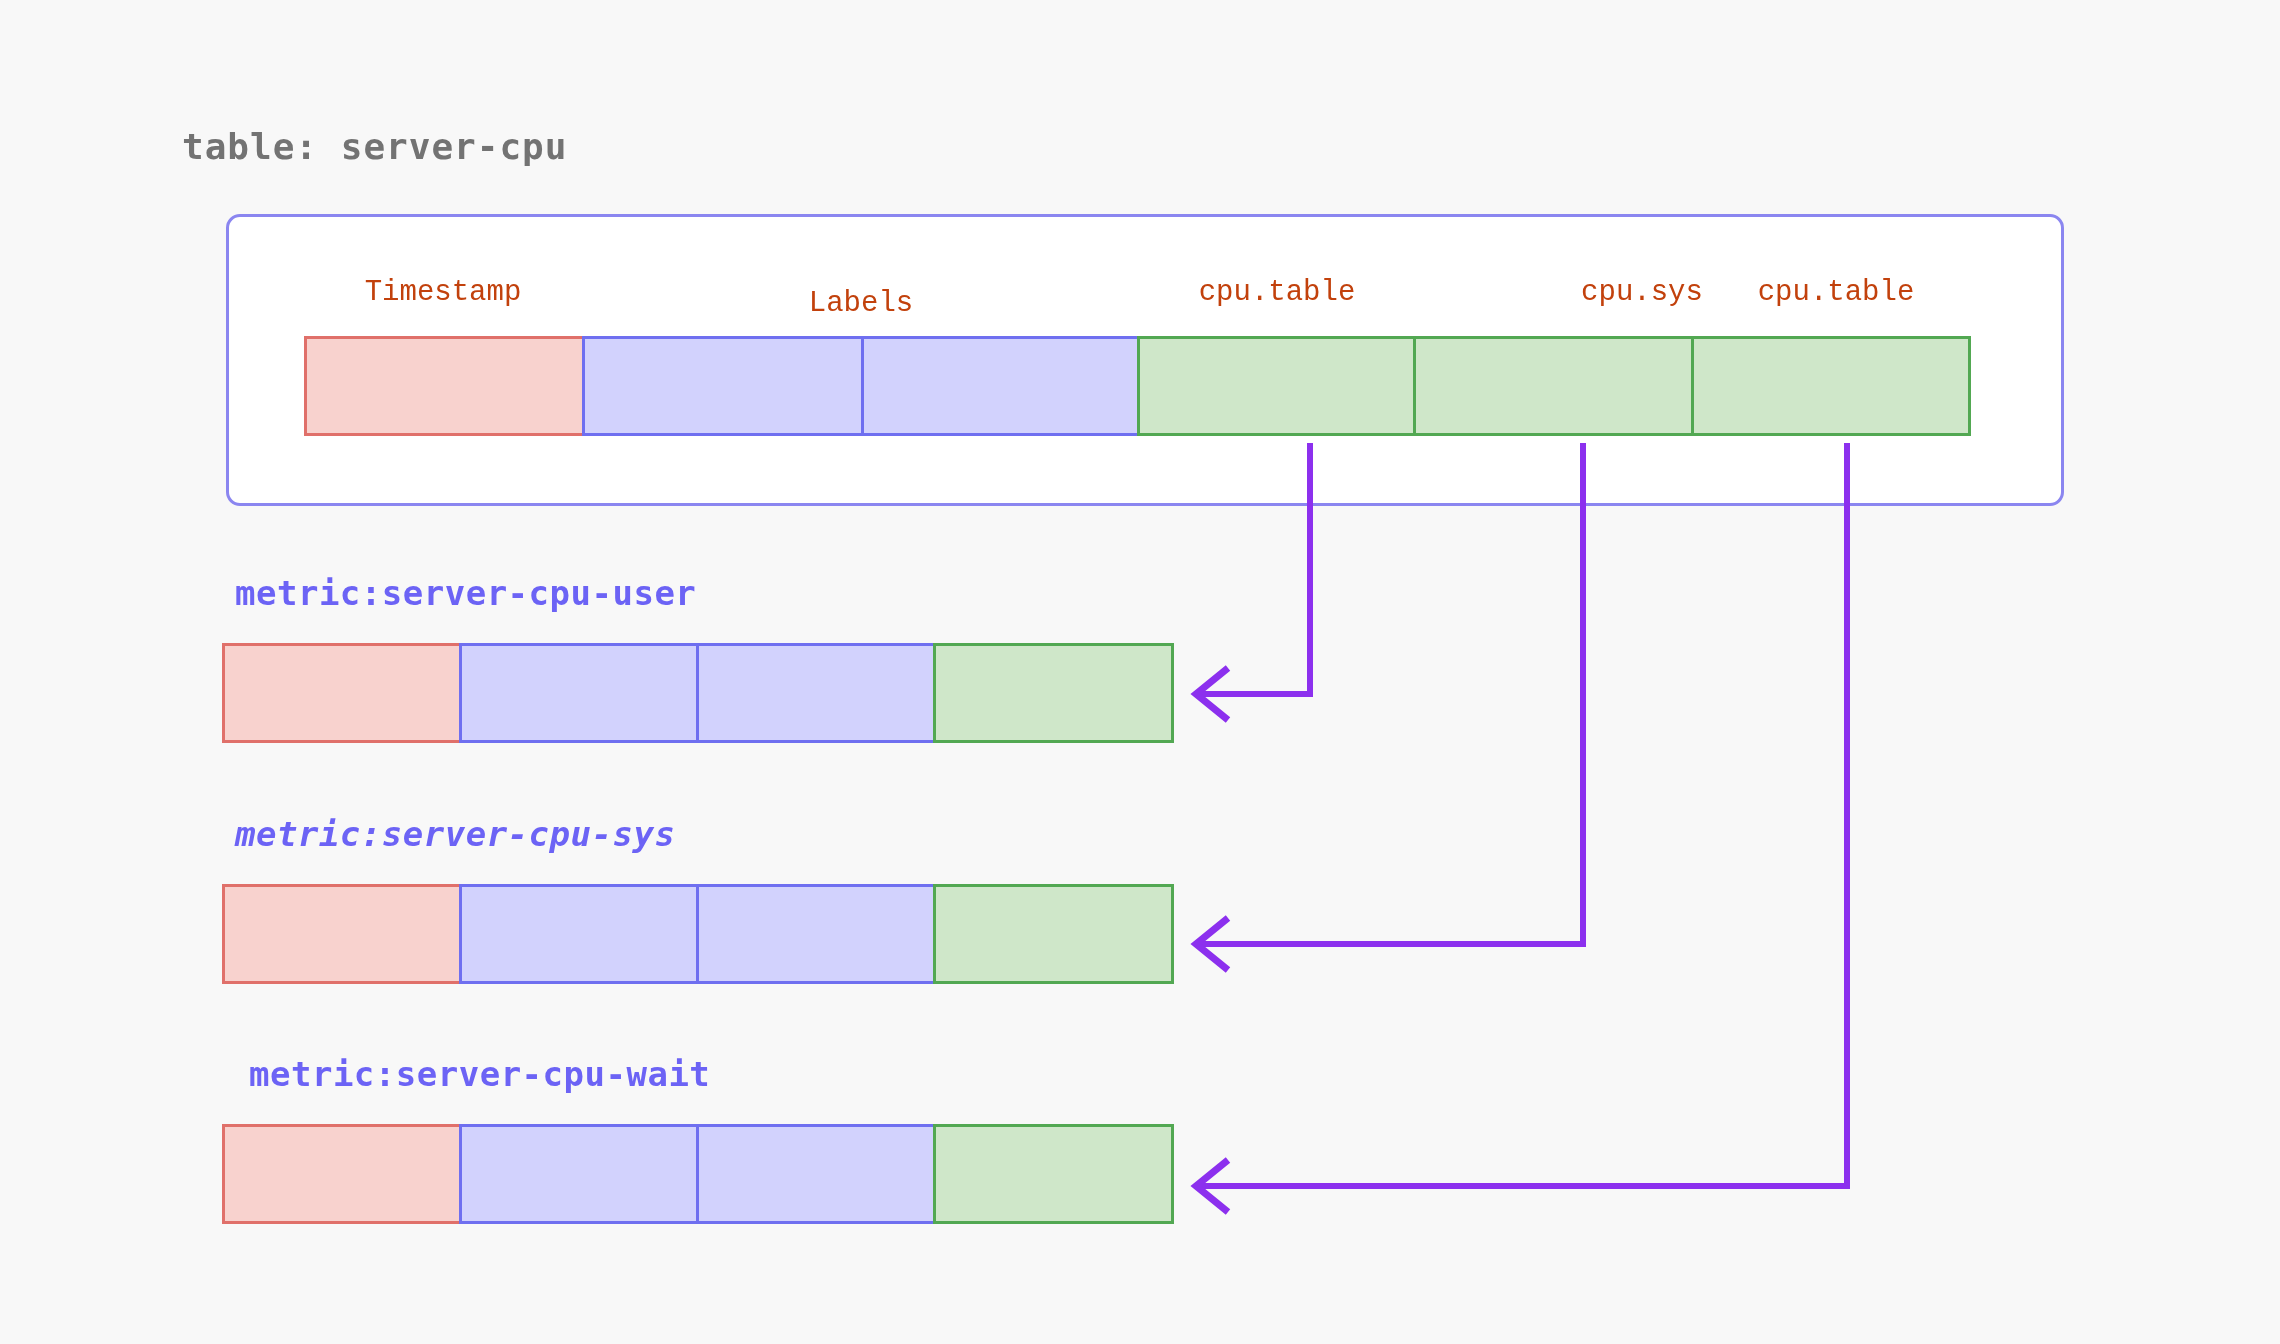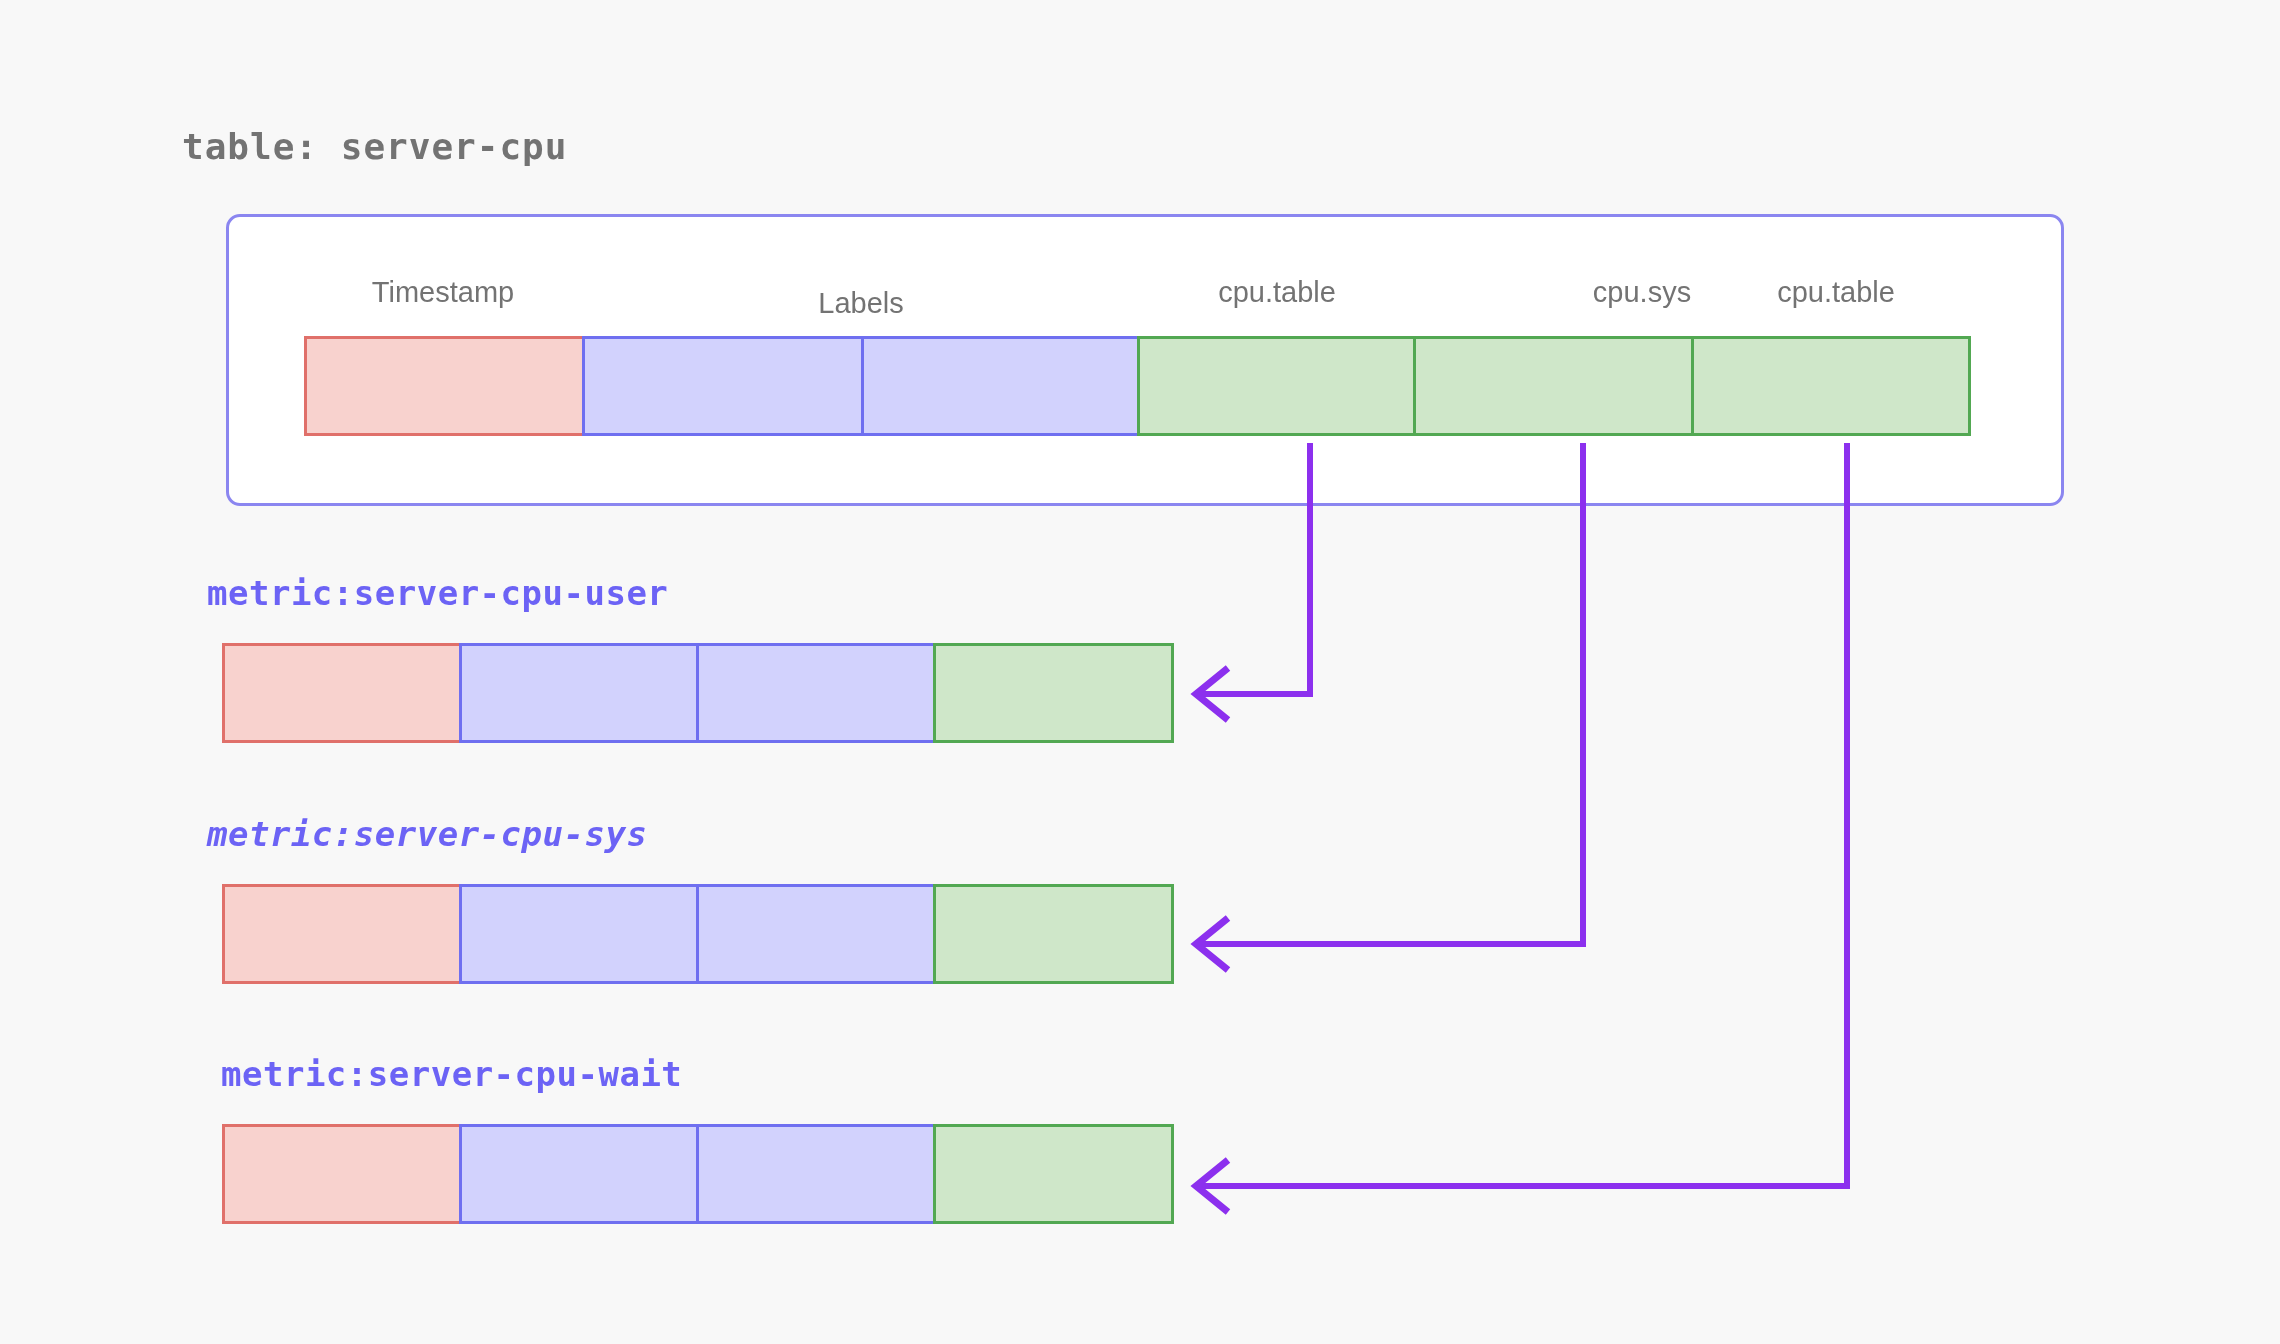--- a/index.html
+++ b/index.html
@@ -41,23 +41,23 @@
     height: 292px;
     background: #ffffff;
     border: 3px solid #8b86f0;
     border-radius: 14px;
   }
 
   
   .col-head {
     position: absolute;
     top: 276px;
-    font-family: Liberation Sans, sans-serif;
+    font-family: Liberation Mono, monospace;
     font-size: 29px;
-    color: #737373;
+    color: #c2410c;
     white-space: pre;
     text-align: center;
     transform: translateX(-50%);
   }
 
   
   .cell-row {
     position: absolute;
     display: flex;
     height: 100px;
@@ -81,21 +81,21 @@
 
   
   .metric-title {
     position: absolute;
     font-family: "DejaVu Sans Mono", "Liberation Mono", monospace;
     font-size: 34px;
     font-weight: bold;
     letter-spacing: 0.5px;
     color: #6c63f5;
     white-space: pre;
-    left: 207px;
+    left: 235px;
   }
   .metric-row { left: 222px; }
 
   
   #arrows {
     position: absolute;
     left: 0;
     top: 0;
     width: 2280px;
     height: 1344px;

